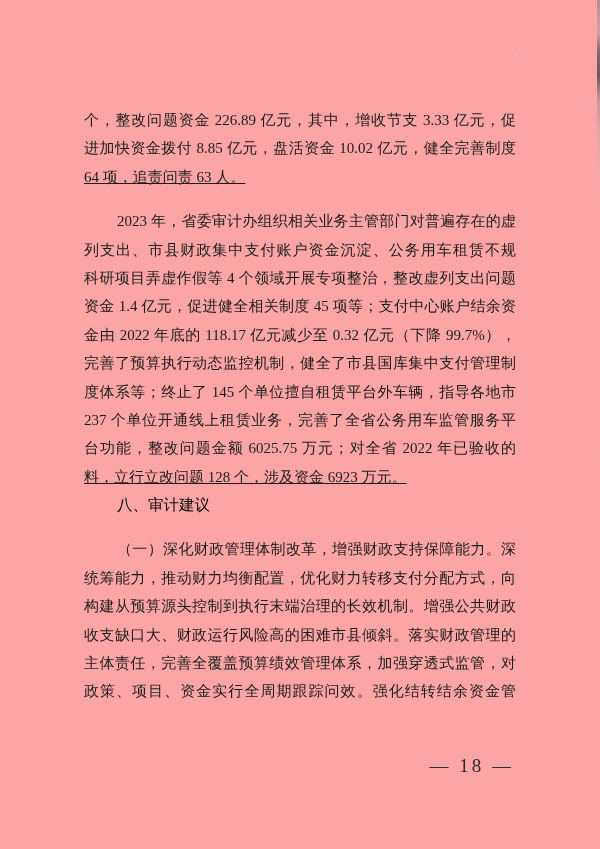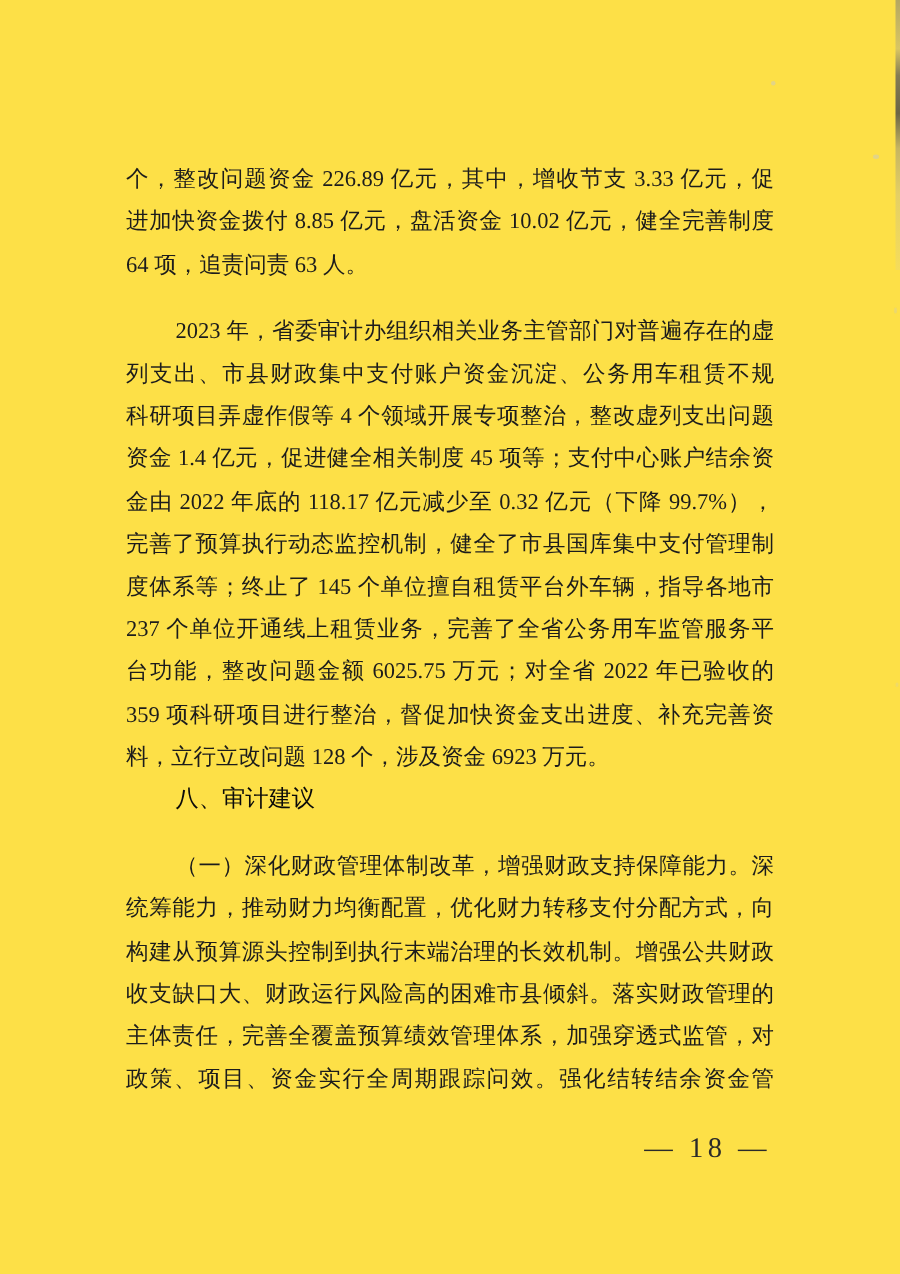--- a/index.html
+++ b/index.html
@@ -4,21 +4,21 @@
 <style>
   html, body {
     margin: 0;
     padding: 0;
     background: #ffffff;
   }
   .page {
     position: relative;
     width: 600px;
     height: 849px;
-    background: #fde047;
+    background: #fca5a5;
     overflow: hidden;
     font-family: "Liberation Serif", "DejaVu Serif", serif;
   }
   .text-block {
     position: absolute;
     left: 84px;
     top: 106px;
     width: 432px;
     color: #1c1c1c;
     font-size: 15px;
@@ -31,20 +31,21 @@
     text-align-last: justify;
     white-space: normal;
   }
   .line.indent {
     text-indent: 33px;
     margin-top: 16px;
   }
   .line.short-last {
     text-align: left;
     text-align-last: left;
+    text-decoration: underline;
   }
   .heading-line {
     height: 28.4px;
     overflow: hidden;
     font-family: "Liberation Sans", "DejaVu Sans", sans-serif;
     font-weight: 400;
     color: #0a0a0a;
     font-size: 15.5px;
     line-height: 28.4px;
     text-indent: 33px;
@@ -101,21 +102,20 @@
 
     <div class="line indent">2023 年，省委审计办组织相关业务主管部门对普遍存在的虚</div>
     <div class="line">列支出、市县财政集中支付账户资金沉淀、公务用车租赁不规范、</div>
     <div class="line">科研项目弄虚作假等 4 个领域开展专项整治，整改虚列支出问题</div>
     <div class="line">资金 1.4 亿元，促进健全相关制度 45 项等；支付中心账户结余资</div>
     <div class="line">金由 2022 年底的 118.17 亿元减少至 0.32 亿元（下降 99.7%），</div>
     <div class="line">完善了预算执行动态监控机制，健全了市县国库集中支付管理制</div>
     <div class="line">度体系等；终止了 145 个单位擅自租赁平台外车辆，指导各地市</div>
     <div class="line">237 个单位开通线上租赁业务，完善了全省公务用车监管服务平</div>
     <div class="line">台功能，整改问题金额 6025.75 万元；对全省 2022 年已验收的</div>
-    <div class="line">359 项科研项目进行整治，督促加快资金支出进度、补充完善资</div>
     <div class="line short-last">料，立行立改问题 128 个，涉及资金 6923 万元。</div>
 
     <div class="heading-line">八、审计建议</div>
 
     <div class="line indent">（一）深化财政管理体制改革，增强财政支持保障能力。深</div>
     <div class="line">统筹能力，推动财力均衡配置，优化财力转移支付分配方式，向</div>
     <div class="line">构建从预算源头控制到执行末端治理的长效机制。增强公共财政</div>
     <div class="line">收支缺口大、财政运行风险高的困难市县倾斜。落实财政管理的</div>
     <div class="line">主体责任，完善全覆盖预算绩效管理体系，加强穿透式监管，对</div>
     <div class="line">政策、项目、资金实行全周期跟踪问效。强化结转结余资金管理，</div>

